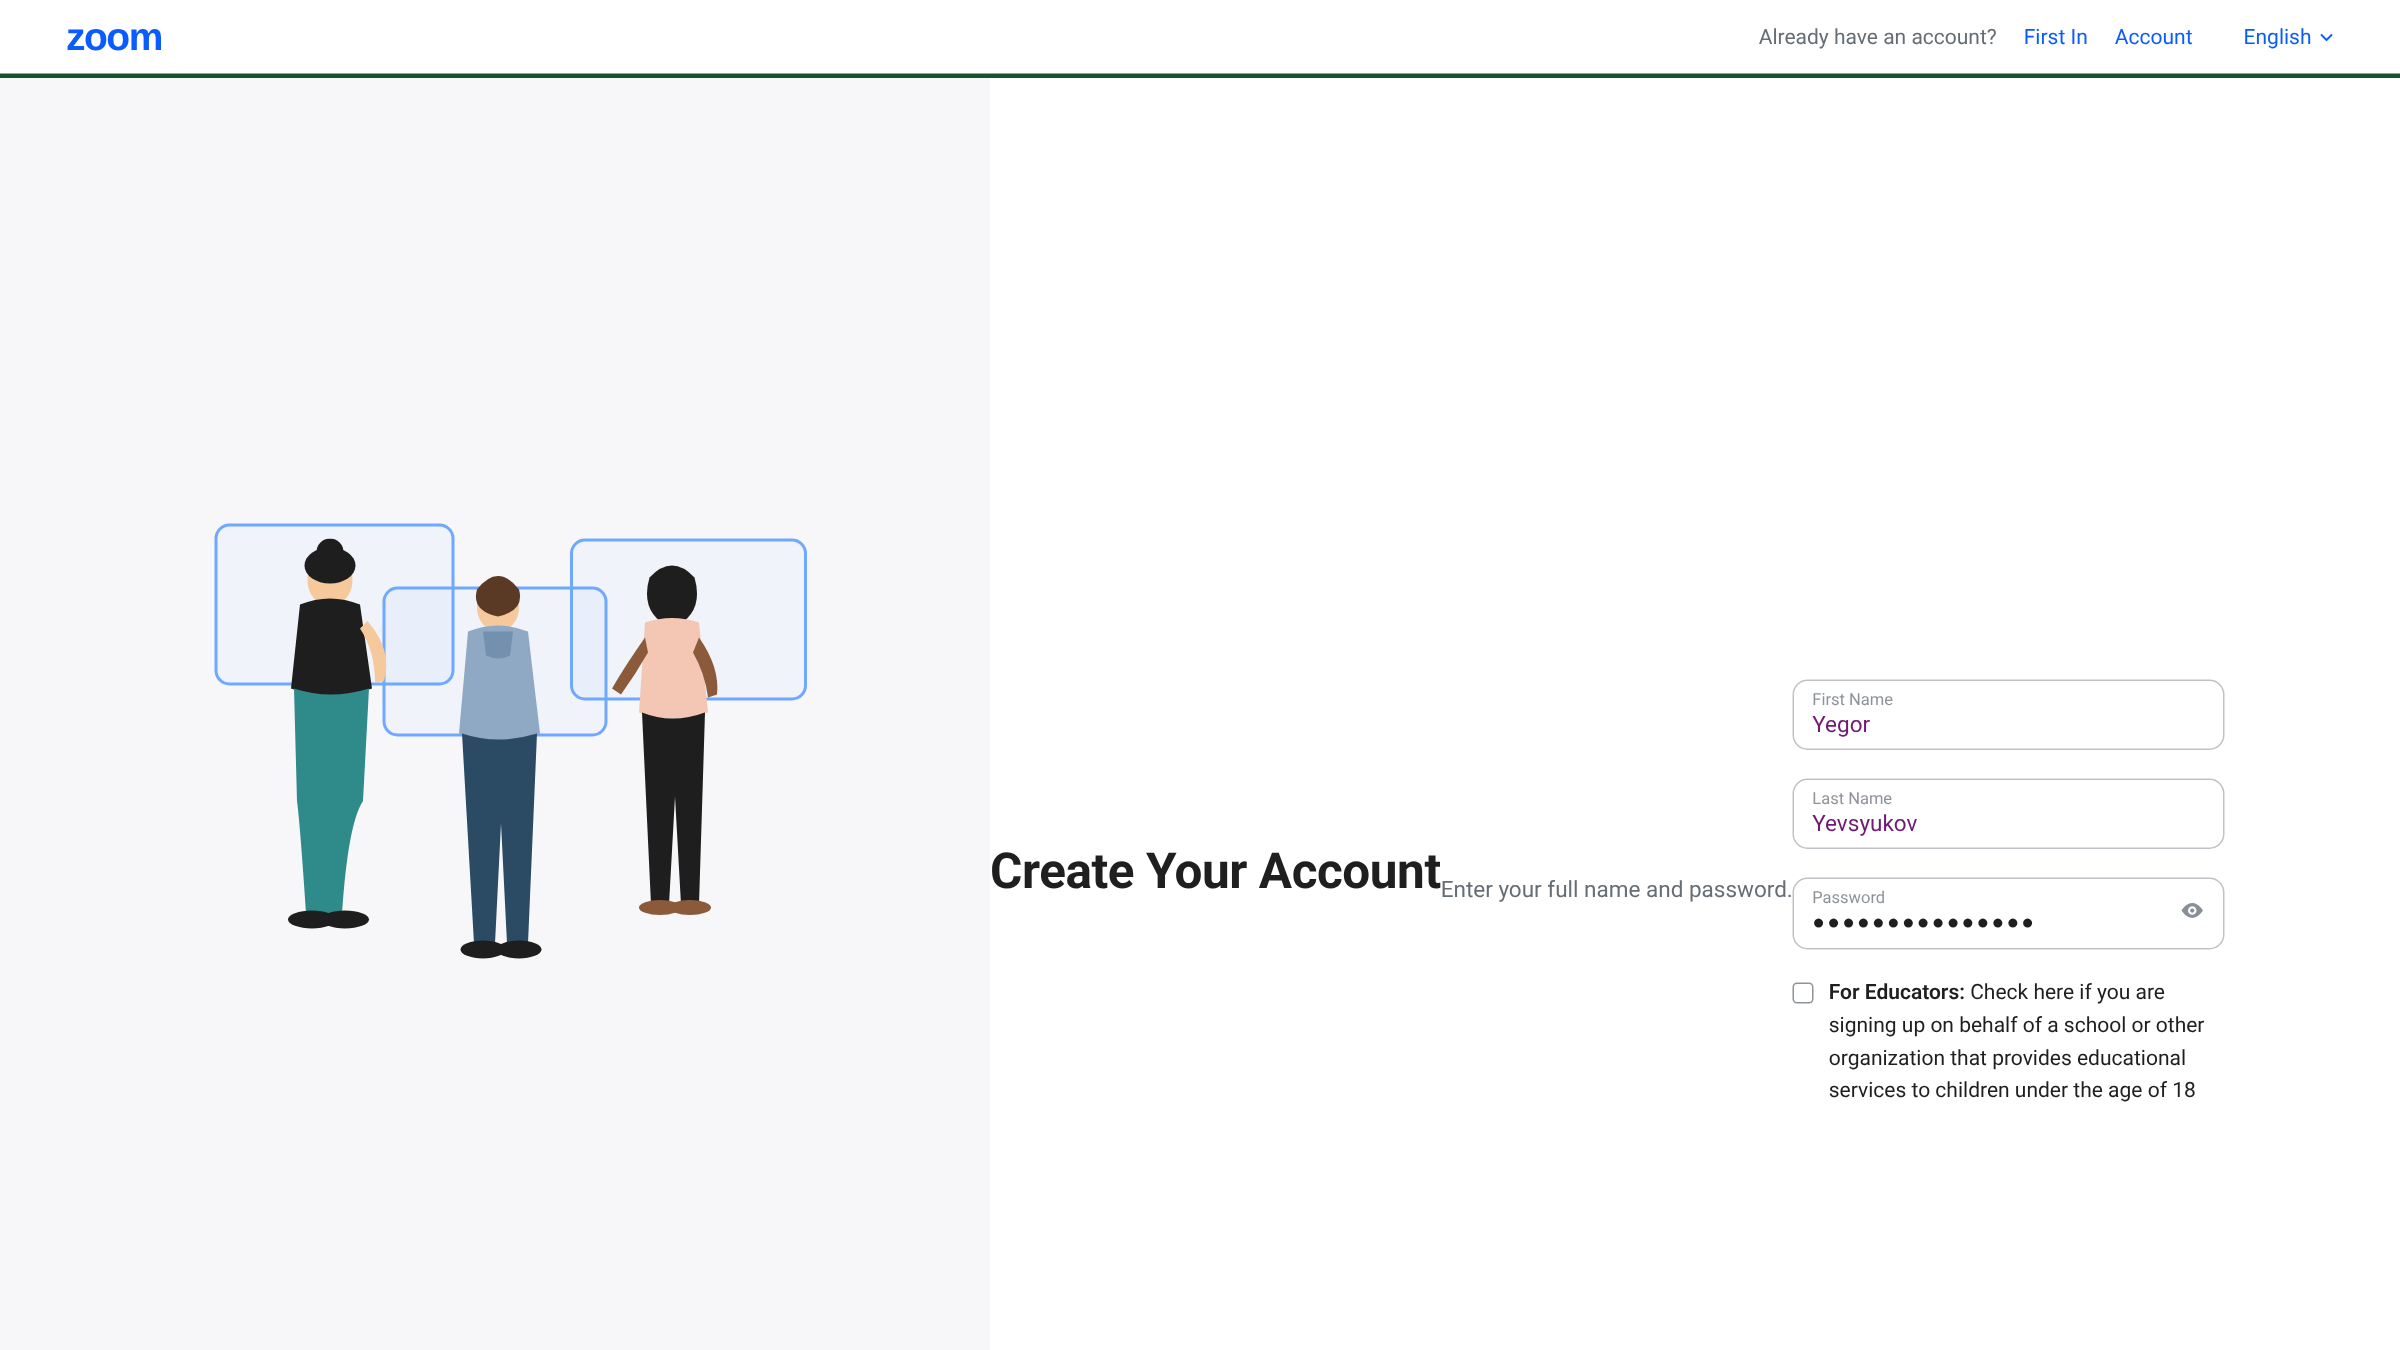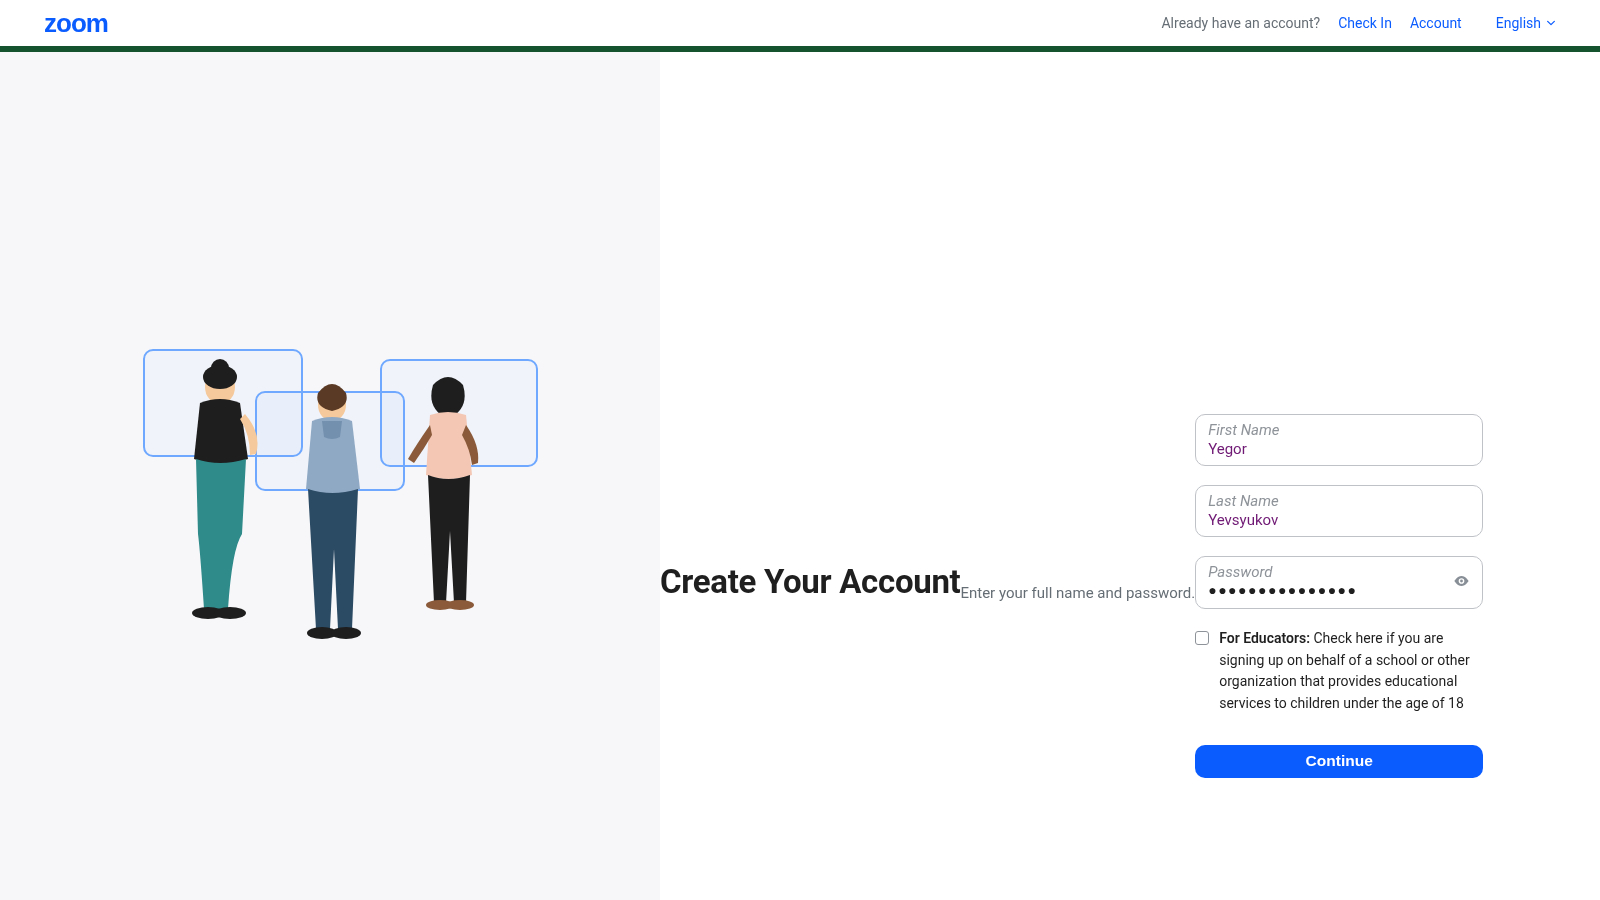--- a/index.html
+++ b/index.html
@@ -1,19 +1,19 @@
 <!DOCTYPE html>
 <html><head>
 <meta charset="utf-8">
 <style>
 * { margin:0; padding:0; box-sizing:border-box; }
 html,body { width:1600px; height:900px; font-family:-apple-system,BlinkMacSystemFont,"Segoe UI",Roboto,Helvetica,Arial,sans-serif; background:#fff; overflow:hidden; }
 
 
-.header { height:52px; display:flex; align-items:center; padding:0 44px; border-bottom:6px solid #14532d; }
+.header { height:52px; display:flex; align-items:center; padding:0 44px; border-bottom:3px solid #14532d; }
 .logo { font-weight:700; font-size:26px; letter-spacing:-1px; color:#0b5cff; font-family:Arial,sans-serif; text-transform:lowercase; }
 .header-spacer { flex:1; }
 .header-right { display:flex; align-items:center; gap:18px; font-size:14px; }
 .header-text { color:#666e75; }
 .header-link { color:#0b5cff; cursor:pointer; }
 .lang { display:flex; align-items:center; gap:5px; color:#0b5cff; cursor:pointer; margin-left:16px; }
 .chev { width:10px; height:10px; }
 
 
 .main { display:flex; height:848px; }
@@ -27,41 +27,41 @@
 .pane2 { left:140px; top:70px; width:150px; height:100px; z-index:3; }
 .pane3 { left:265px; top:38px; width:158px; height:108px; }
 .person { position:absolute; z-index:4; }
 .person svg { display:block; }
 
 
 .title { font-size:33px; font-weight:700; color:#1f1f1f; letter-spacing:-0.3px; }
 .subtitle { font-size:15px; color:#666e75; margin-top:24px; }
 .form { width:288px; margin-top:30px; }
 .field { position:relative; border:1px solid #bfc2c7; border-radius:10px; padding:6px 12px 7px; margin-bottom:19px; background:#fff; }
-.field-label { font-size:15px; color:#8e9399; line-height:1.2;font-style:italic; }
+.field-label { font-size:11px; color:#8e9399; line-height:1.2; }
 .field-input { border:none; outline:none; width:100%; font-size:15px; color:#701a75; background:transparent; margin-top:1px; font-family:inherit; }
 .eye { position:absolute; right:12px; top:50%; transform:translateY(-50%); cursor:pointer; }
 .eye svg { width:17px; height:17px; fill:#888f96; }
 .dots { letter-spacing:1.5px; font-size:14px; line-height:1.4; color:#1f1f1f; }
 
 .check-row { display:flex; gap:10px; font-size:14px; color:#1f1f1f; line-height:1.55; margin-top:2px; }
 .checkbox { width:14px; height:14px; border:1.5px solid #8e9399; border-radius:3px; flex-shrink:0; margin-top:3px; cursor:pointer; background:#fff; }
 .check-text strong { font-weight:600; }
 
 .continue { margin-top:30px; width:100%; height:33px; border:none; border-radius:10px; background:#0b5cff; color:#fff; font-size:15.5px; font-weight:600; cursor:pointer; }
 </style>
 </head>
 <body>
 
 <div class="header">
   <div class="logo">zoom</div>
   <div class="header-spacer"></div>
   <div class="header-right">
     <span class="header-text">Already have an account?</span>
-    <span class="header-link">Check In</span>
+    <span class="header-link">First In</span>
     <span class="header-link">Account</span>
     <span class="lang">
       <span>English</span>
       <svg class="chev" viewBox="0 0 12 12">
           <path d="M2 4 L6 8 L10 4" stroke="#0b5cff" stroke-width="1.5" fill="none" stroke-linecap="round" stroke-linejoin="round"></path>
         </svg>
     </span>
   </div>
 </div>
 
@@ -139,17 +139,16 @@
         </span>
       </div>
 
       <div class="check-row">
         <div class="checkbox"></div>
         <div class="check-text">
           <strong>For Educators:</strong><span> Check here if you are signing up on behalf of a school or other organization that provides educational services to children under the age of 18</span>
         </div>
       </div>
 
-      <button class="continue">Continue</button>
 
     </div>
   </div>
 </div>
 
 </body></html>

